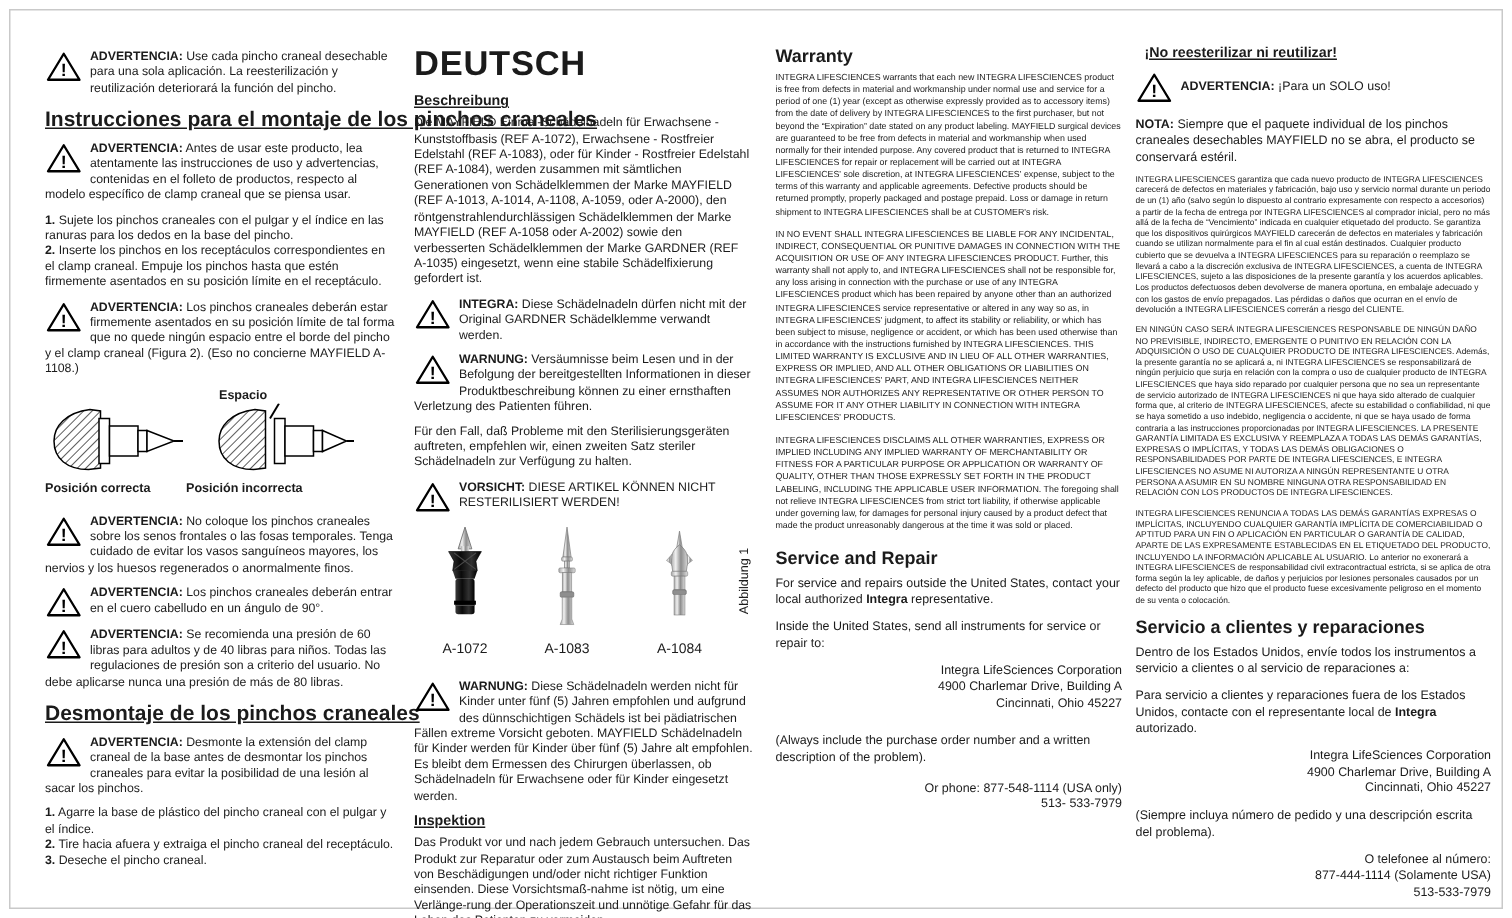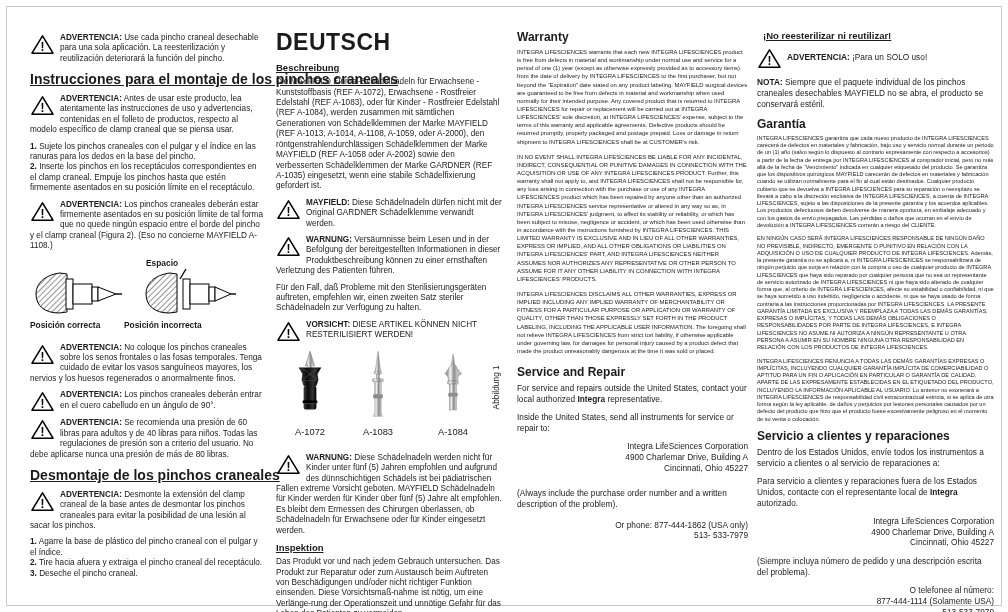--- a/index.html
+++ b/index.html
@@ -211,21 +211,21 @@
     <div class="h-mid">Beschreibung</div>
     <div class="para">Die MAYFIELD Einmal-Schädelnadeln für Erwachsene - Kunststoffbasis (REF A-1072), Erwachsene - Rostfreier Edelstahl (REF A-1083), oder für Kinder - Rostfreier Edelstahl (REF A-1084), werden zusammen mit sämtlichen Generationen von Schädelklemmen der Marke MAYFIELD (REF A-1013, A-1014, A-1108, A-1059, oder A-2000), den röntgenstrahlendurchlässigen Schädelklemmen der Marke MAYFIELD (REF  A-1058 oder A-2002) sowie den verbesserten Schädelklemmen der Marke GARDNER (REF A-1035) eingesetzt, wenn eine stabile Schädelfixierung gefordert ist.</div>
 
     <div class="warn">
       <span class="tri">
         <svg viewBox="0 0 26 23">
             <path d="M13 2 L24.5 21 H1.5 Z" fill="#fff" stroke="#000" stroke-width="1.7" stroke-linejoin="round"></path>
             <text x="13" y="18.5" font-size="13" font-weight="bold" text-anchor="middle">!</text>
           </svg>
       </span>
-      <b class="wl">MAYFIELD:</b>
+      <b class="wl">INTEGRA:</b>
       <span>Diese Schädelnadeln dürfen nicht mit der Original GARDNER Schädelklemme verwandt werden.</span>
     </div>
 
     <div class="warn">
       <span class="tri">
         <svg viewBox="0 0 26 23">
             <path d="M13 2 L24.5 21 H1.5 Z" fill="#fff" stroke="#000" stroke-width="1.7" stroke-linejoin="round"></path>
             <text x="13" y="18.5" font-size="13" font-weight="bold" text-anchor="middle">!</text>
           </svg>
       </span>
@@ -313,21 +313,21 @@
     <div class="h-big" style="margin-top:10px">Service and Repair</div>
     <div class="svc"><span>For service and repairs outside the United States, contact your local authorized </span><span class="brand">Integra</span><span> representative.</span></div>
     <div class="svc">Inside the United States, send all instruments for service or repair to:</div>
     <div class="svc center">
       <div>Integra LifeSciences Corporation</div>
       <div>4900 Charlemar Drive, Building A</div>
       <div>Cincinnati, Ohio 45227</div>
     </div>
     <div class="svc" style="margin-top:14px">(Always include the purchase order number and a written description of the problem).</div>
     <div class="svc center" style="margin-top:10px">
-      <div>Or phone: 877-444-1862 (USA only)</div>
+      <div>Or phone: 877-548-1114 (USA only)</div>
       <div>513- 533-7979</div>
     </div>
   </div>
 
   <div class="col" id="col4">
     <div class="h-mid" style="margin-left:6px">¡No reesterilizar ni reutilizar!</div>
 
     <div class="warn svc" style="margin-top:6px">
       <span class="tri">
         <svg viewBox="0 0 26 23">
@@ -337,21 +337,20 @@
       </span>
       <span style="display:inline-block;padding-top:5px"><b class="wl">ADVERTENCIA:</b>
       <span>¡Para un SOLO uso!</span></span>
     </div>
 
     <div class="svc" style="margin-top:8px">
       <b class="wl">NOTA:</b>
       <span>Siempre que el paquete individual de los pinchos craneales desechables MAYFIELD no se abra, el producto se conservará estéril.</span>
     </div>
 
-    <div class="h-big">Garantía</div>
     <div class="fine4">INTEGRA LIFESCIENCES garantiza que cada nuevo producto de INTEGRA LIFESCIENCES carecerá de defectos en materiales y fabricación, bajo uso y servicio normal durante un periodo de un (1) año (salvo según lo dispuesto al contrario expresamente con respecto a accesorios) a partir de la fecha de entrega por INTEGRA LIFESCIENCES al comprador inicial, pero no más allá de la fecha de “Vencimiento” indicada en cualquier etiquetado del producto. Se garantiza que los dispositivos quirúrgicos MAYFIELD carecerán de defectos en materiales y fabricación cuando se utilizan normalmente para el fin al cual están destinados. Cualquier producto cubierto que se devuelva a INTEGRA LIFESCIENCES para su reparación o reemplazo se llevará a cabo a la discreción exclusiva de INTEGRA LIFESCIENCES, a cuenta de INTEGRA LIFESCIENCES, sujeto a las disposiciones de la presente garantía y los acuerdos aplicables. Los productos defectuosos deben devolverse de manera oportuna, en embalaje adecuado y con los gastos de envío prepagados. Las pérdidas o daños que ocurran en el envío de devolución a INTEGRA LIFESCIENCES correrán a riesgo del CLIENTE.</div>
     <div class="fine4">EN NINGÚN CASO SERÁ INTEGRA LIFESCIENCES RESPONSABLE DE NINGÚN DAÑO NO PREVISIBLE, INDIRECTO, EMERGENTE O PUNITIVO EN RELACIÓN CON LA ADQUISICIÓN O USO DE CUALQUIER PRODUCTO DE INTEGRA LIFESCIENCES. Además, la presente garantía no se aplicará a, ni INTEGRA LIFESCIENCES se responsabilizará de ningún perjuicio que surja en relación con la compra o uso de cualquier producto de INTEGRA LIFESCIENCES que haya sido reparado por cualquier persona que no sea un representante de servicio autorizado de INTEGRA LIFESCIENCES ni que haya sido alterado de cualquier forma que, al criterio de INTEGRA LIFESCIENCES, afecte su estabilidad o confiabilidad, ni que se haya sometido a uso indebido, negligencia o accidente, ni que se haya usado de forma contraria a las instrucciones proporcionadas por INTEGRA LIFESCIENCES. LA PRESENTE GARANTÍA LIMITADA ES EXCLUSIVA Y REEMPLAZA A TODAS LAS DEMÁS GARANTÍAS, EXPRESAS O IMPLÍCITAS, Y TODAS LAS DEMÁS OBLIGACIONES O RESPONSABILIDADES POR PARTE DE INTEGRA LIFESCIENCES, E INTEGRA LIFESCIENCES NO ASUME NI AUTORIZA A NINGÚN REPRESENTANTE U OTRA PERSONA A ASUMIR EN SU NOMBRE NINGUNA OTRA RESPONSABILIDAD EN RELACIÓN CON LOS PRODUCTOS DE INTEGRA LIFESCIENCES.</div>
     <div class="fine4">INTEGRA LIFESCIENCES RENUNCIA A TODAS LAS DEMÁS GARANTÍAS EXPRESAS O IMPLÍCITAS, INCLUYENDO CUALQUIER GARANTÍA IMPLÍCITA DE COMERCIABILIDAD O APTITUD PARA UN FIN O APLICACIÓN EN PARTICULAR O GARANTÍA DE CALIDAD, APARTE DE LAS EXPRESAMENTE ESTABLECIDAS EN EL ETIQUETADO DEL PRODUCTO, INCLUYENDO LA INFORMACIÓN APLICABLE AL USUARIO. Lo anterior no exonerará a INTEGRA LIFESCIENCES de responsabilidad civil extracontractual estricta, si se aplica de otra forma según la ley aplicable, de daños y perjuicios por lesiones personales causados por un defecto del producto que hizo que el producto fuese excesivamente peligroso en el momento de su venta o colocación.</div>
 
     <div class="h-big" style="margin-top:6px">Servicio a clientes y reparaciones</div>
     <div class="svc">Dentro de los Estados Unidos, envíe todos los instrumentos a servicio a clientes o al servicio de reparaciones a:</div>
     <div class="svc"><span>Para servicio a clientes y reparaciones fuera de los Estados Unidos, contacte con el representante local de </span><span class="brand">Integra</span><span> autorizado.</span></div>
     <div class="svc center">
       <div>Integra LifeSciences Corporation</div>
       <div>4900 Charlemar Drive, Building A</div>

